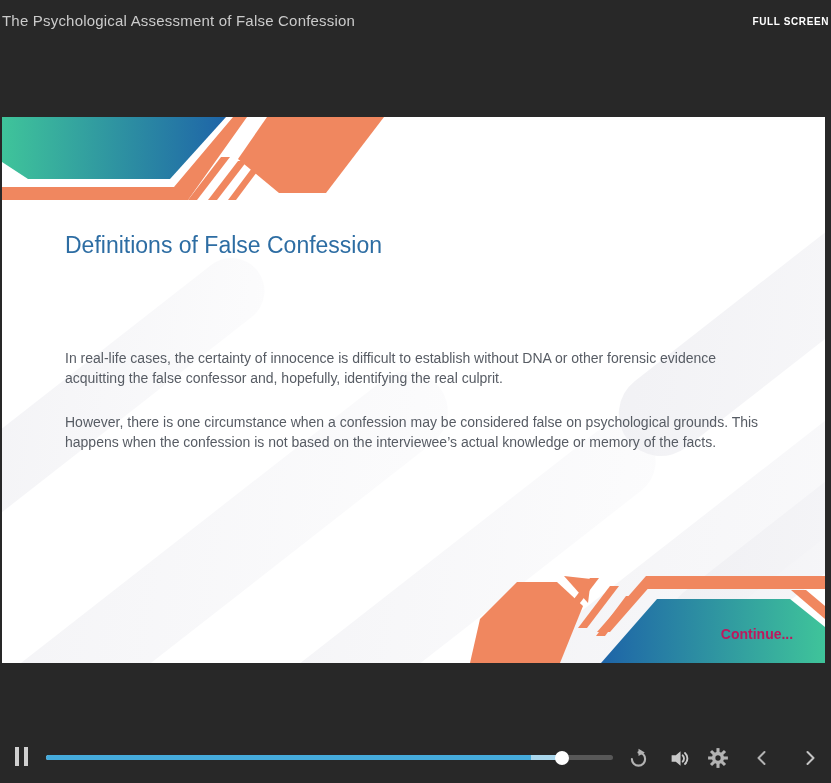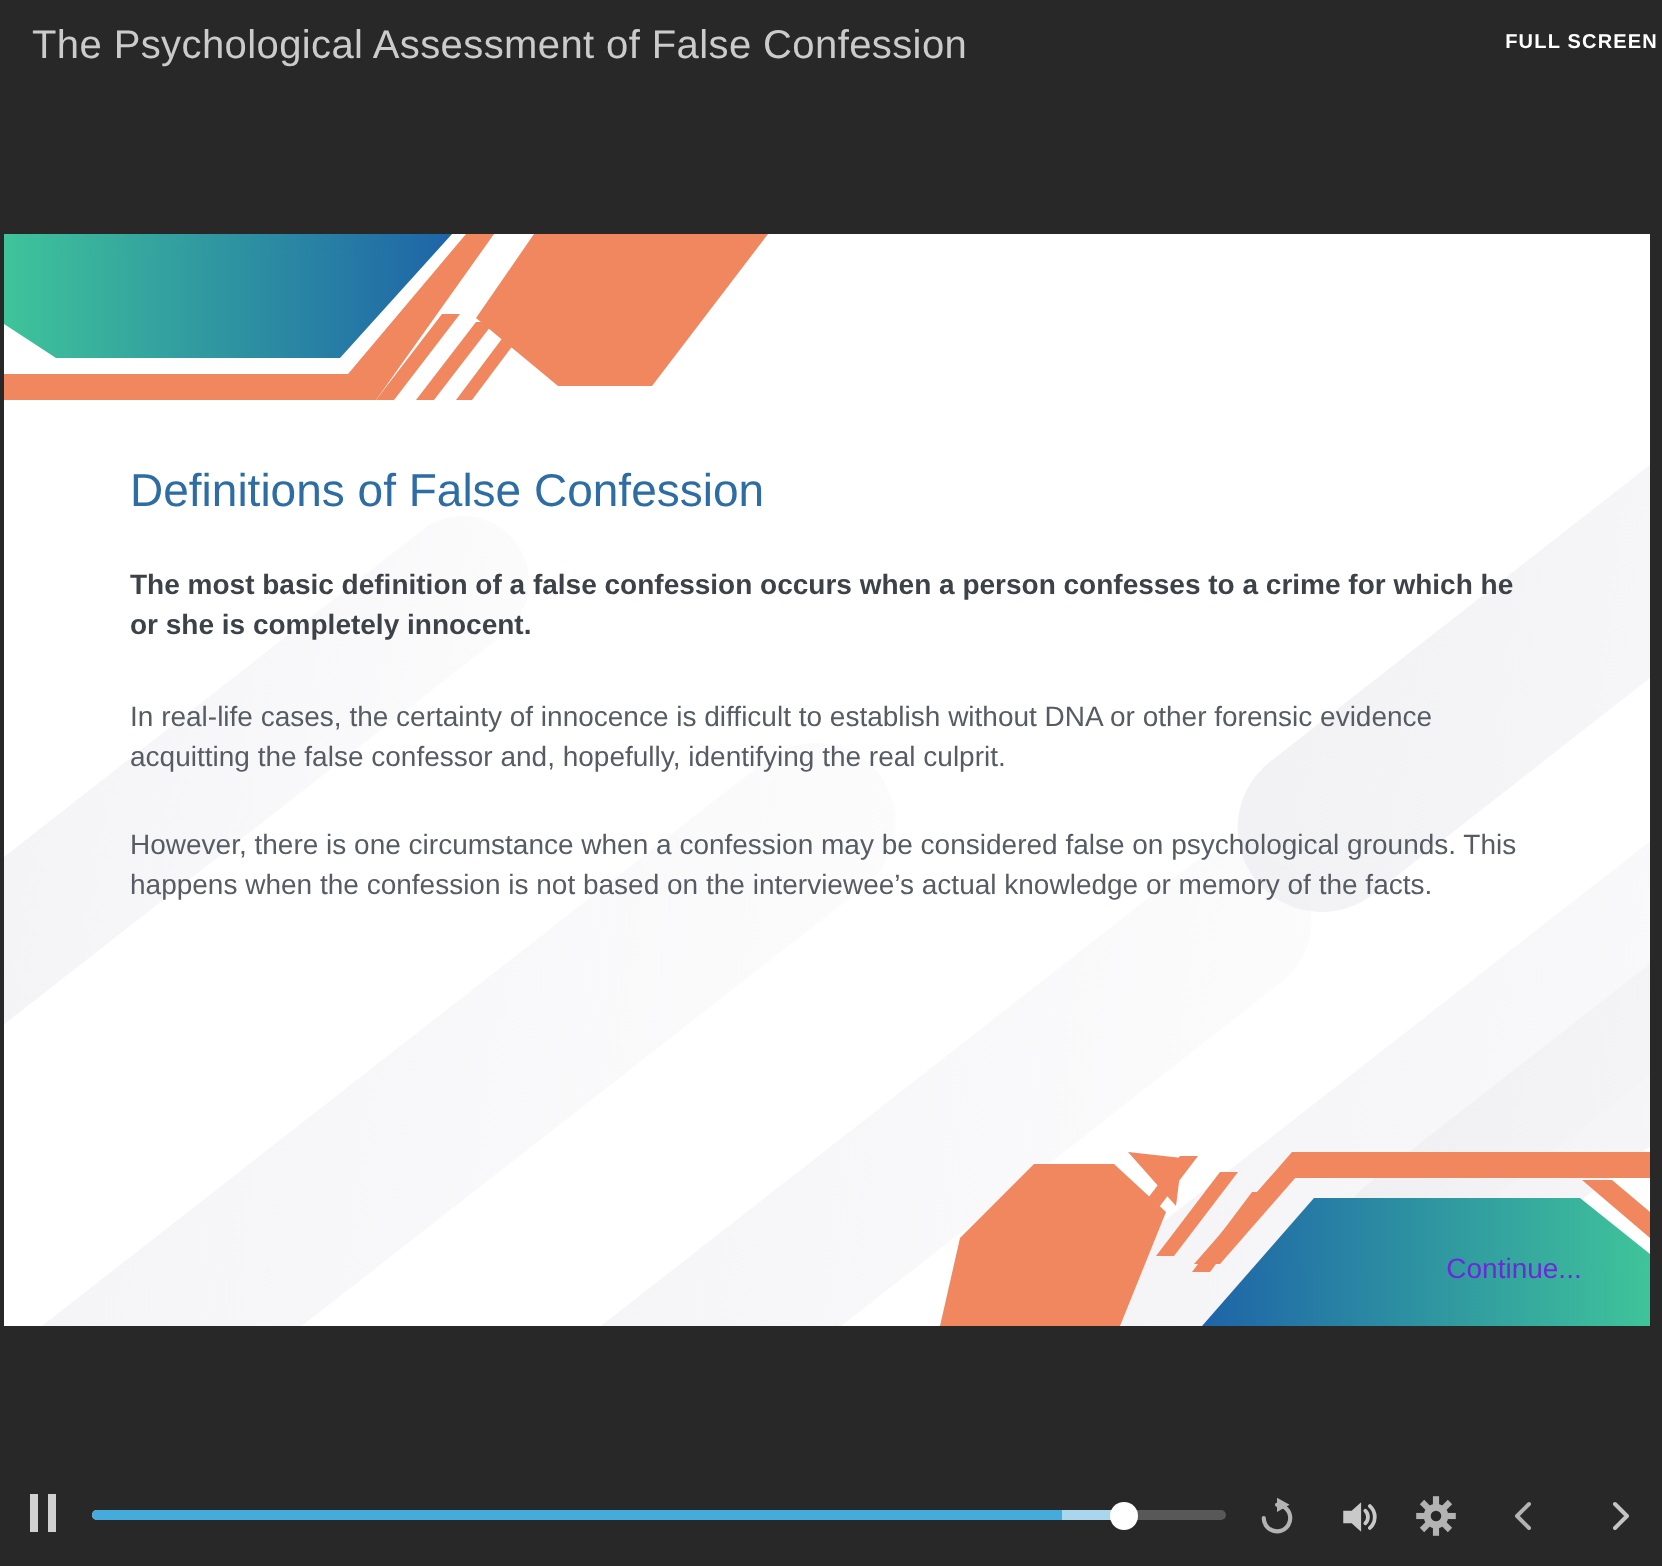--- a/index.html
+++ b/index.html
@@ -6,21 +6,21 @@
     --background:#282828; --title-text:#cbcbcb; --teal:#3fc49a; --blue:#1e64a8;
     --orange:#f0875f; --heading:#2d6da3; --text-strong:#3d4249; --text-body:#575c64;
     --progress:#45abdc; --progress-light:#a9d6ec; --track:#585858; --icon:#b3b3b3;
   }
   html,body{margin:0;padding:0;}
   body{width:831px;height:783px;overflow:hidden;background:var(--background);
        font-family:"Liberation Sans","DejaVu Sans",sans-serif;position:relative;}
   #app{position:absolute;inset:0;}
 
   
-  .course-title{position:absolute;left:16px;top:12px;font-size:20px;letter-spacing:.2px;
+  .course-title{position:absolute;left:2px;top:12px;font-size:15px;letter-spacing:.2px;
                 color:var(--title-text);}
   .fullscreen-btn{position:absolute;right:2px;top:16px;font-size:10px;font-weight:bold;
                   letter-spacing:.6px;color:#ffffff;background:none;border:none;
                   font-family:inherit;cursor:pointer;padding:0;}
 
   
   .slide{position:absolute;left:2px;top:117px;width:823px;height:546px;background:#ffffff;
          overflow:hidden;}
   .bg-stripe{position:absolute;background:linear-gradient(135deg,#eeeef2,#fbfbfc);
              border-radius:48px;transform:rotate(-38deg);opacity:.8;z-index:0;}
@@ -38,21 +38,21 @@
   .stop-teal{stop-color:var(--teal);} .stop-blue{stop-color:var(--blue);}
 
   .slide-heading{position:absolute;left:63px;top:113px;margin:0;font-size:23px;line-height:30px;
                  font-weight:normal;color:var(--heading);z-index:3;}
   .para{position:absolute;left:63px;width:705px;margin:0;font-size:14px;line-height:20px;
         color:var(--text-body);z-index:3;}
   .para.lead{top:165px;font-weight:bold;color:var(--text-strong);}
   .para.p2{top:231px;}
   .para.p3{top:295px;}
   .continue-btn{position:absolute;left:700px;top:508px;width:110px;z-index:4;
-                background:none;border:none;color:#6d28d9;font-weight:normal;font-size:14px;
+                background:none;border:none;color:#be185d;font-weight:bold;font-size:14px;
                 font-family:inherit;cursor:pointer;}
 
   
   .player-bar{position:absolute;left:0;top:733px;width:831px;height:50px;}
   .icon-btn{position:absolute;background:none;border:none;padding:0;cursor:pointer;width:26px;
             height:26px;top:12px;display:flex;align-items:center;justify-content:center;}
   .pause-btn{left:8px;}
   .pause-bar{display:inline-block;width:4px;height:19px;background:#d0d0d0;margin:0 2.5px;}
   .progress{position:absolute;left:46px;top:22px;width:567px;height:5px;background:var(--track);
             border-radius:3px;cursor:pointer;}
@@ -108,21 +108,20 @@
       <polygon class="fill-orange" points="98,50 130,8 139,8 107,50"></polygon>
       <polygon class="fill-orange" points="118,58 150,16 159,16 127,58"></polygon>
       <polygon class="fill-orange" points="136,66 166,26 175,26 145,66"></polygon>
       <polygon class="fill-orange" points="186,6 365,6 365,19 186,19"></polygon>
       <polygon class="fill-orange" points="186,6 199,6 150,62 137,62"></polygon>
       <polygon class="fill-orange" points="331,20 346,20 365,36 365,49"></polygon>
       <polygon points="197,29 330,29 365,57 365,93 141,93" fill="url(#gradBottom)"></polygon>
     </svg>
 
     <h1 class="slide-heading">Definitions of False Confession</h1>
-    <p class="para lead">The most basic definition of a false confession occurs when a person confesses to a crime for which he or she is completely innocent.</p>
     <p class="para p2">In real-life cases, the certainty of innocence is difficult to establish without DNA or other forensic evidence acquitting the false confessor and, hopefully, identifying the real culprit.</p>
     <p class="para p3">However, there is one circumstance when a confession may be considered false on psychological grounds. This happens when the confession is not based on the interviewee’s actual knowledge or memory of the facts.</p>
     <button class="continue-btn">Continue...</button>
   </div>
 
   <div class="player-bar">
     <button class="icon-btn pause-btn">
       <span>
         <span class="pause-bar"></span><span class="pause-bar"></span>
       </span>

